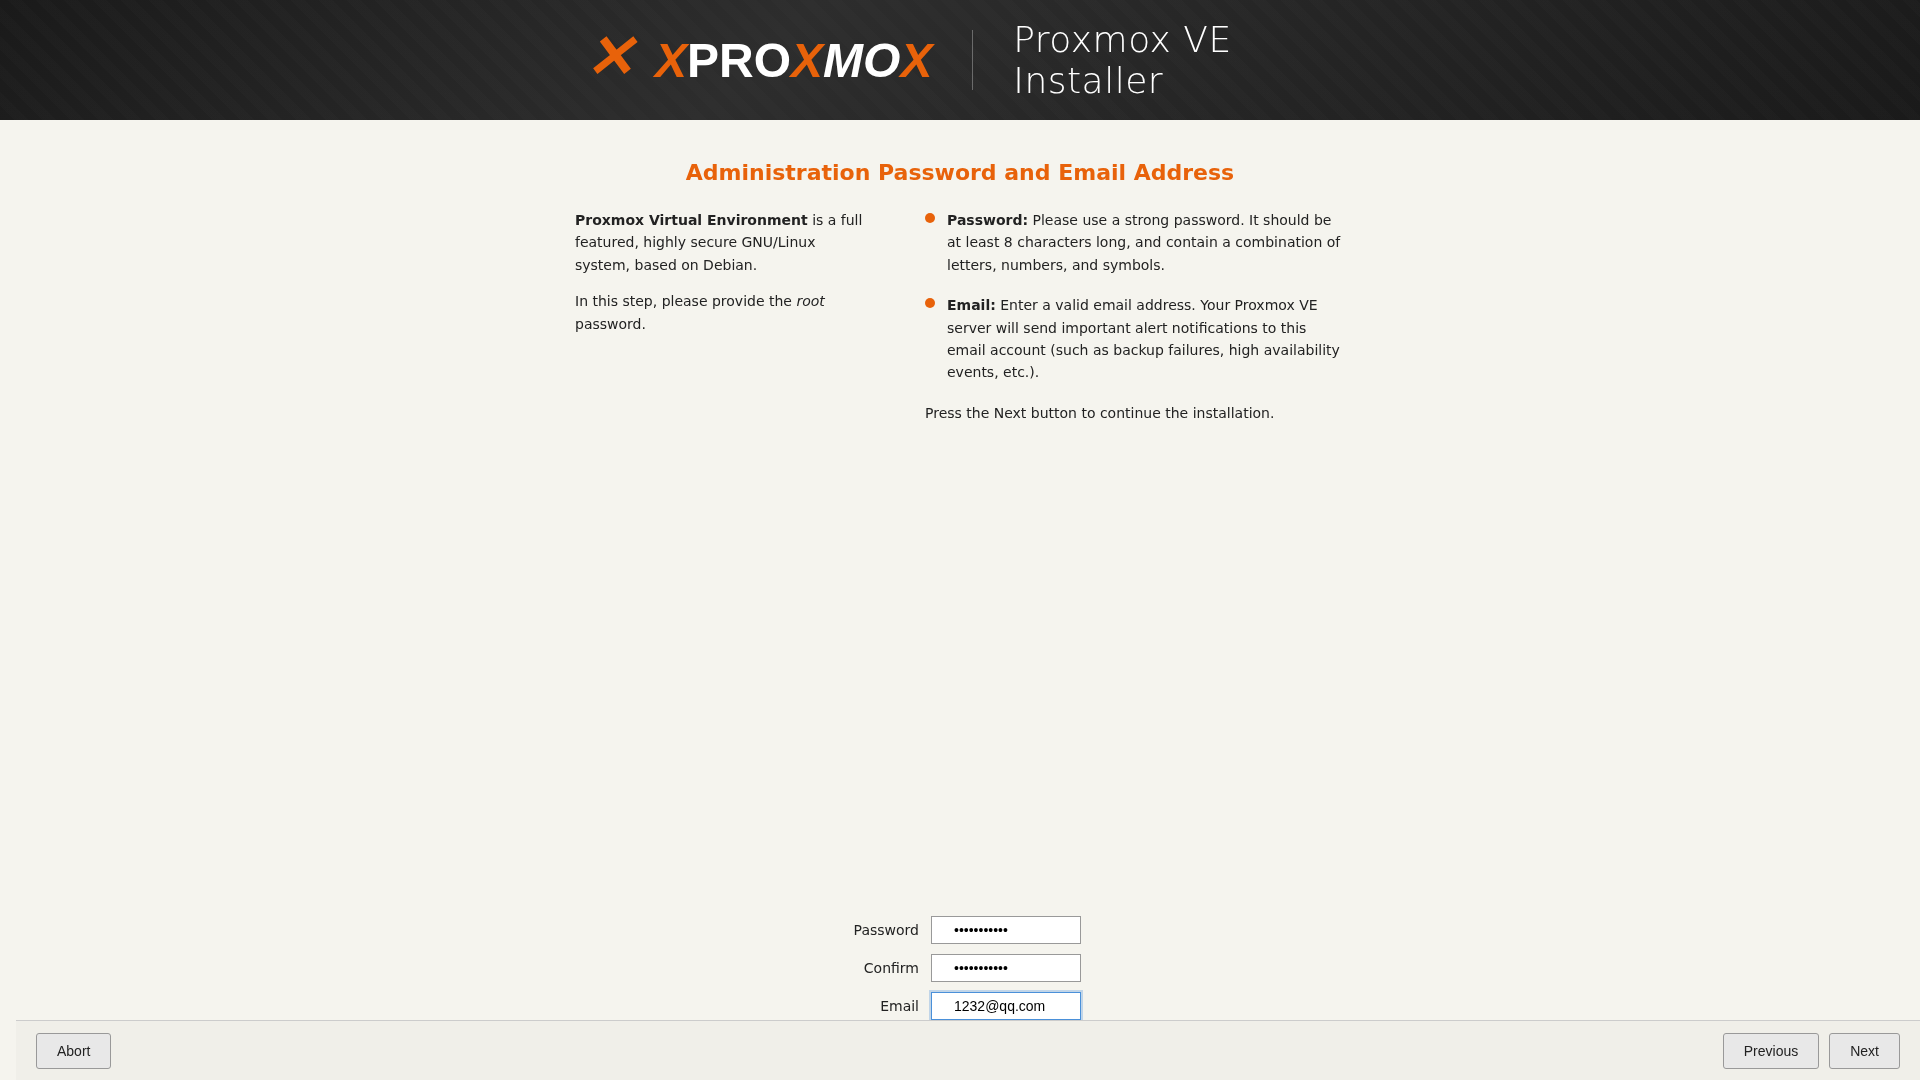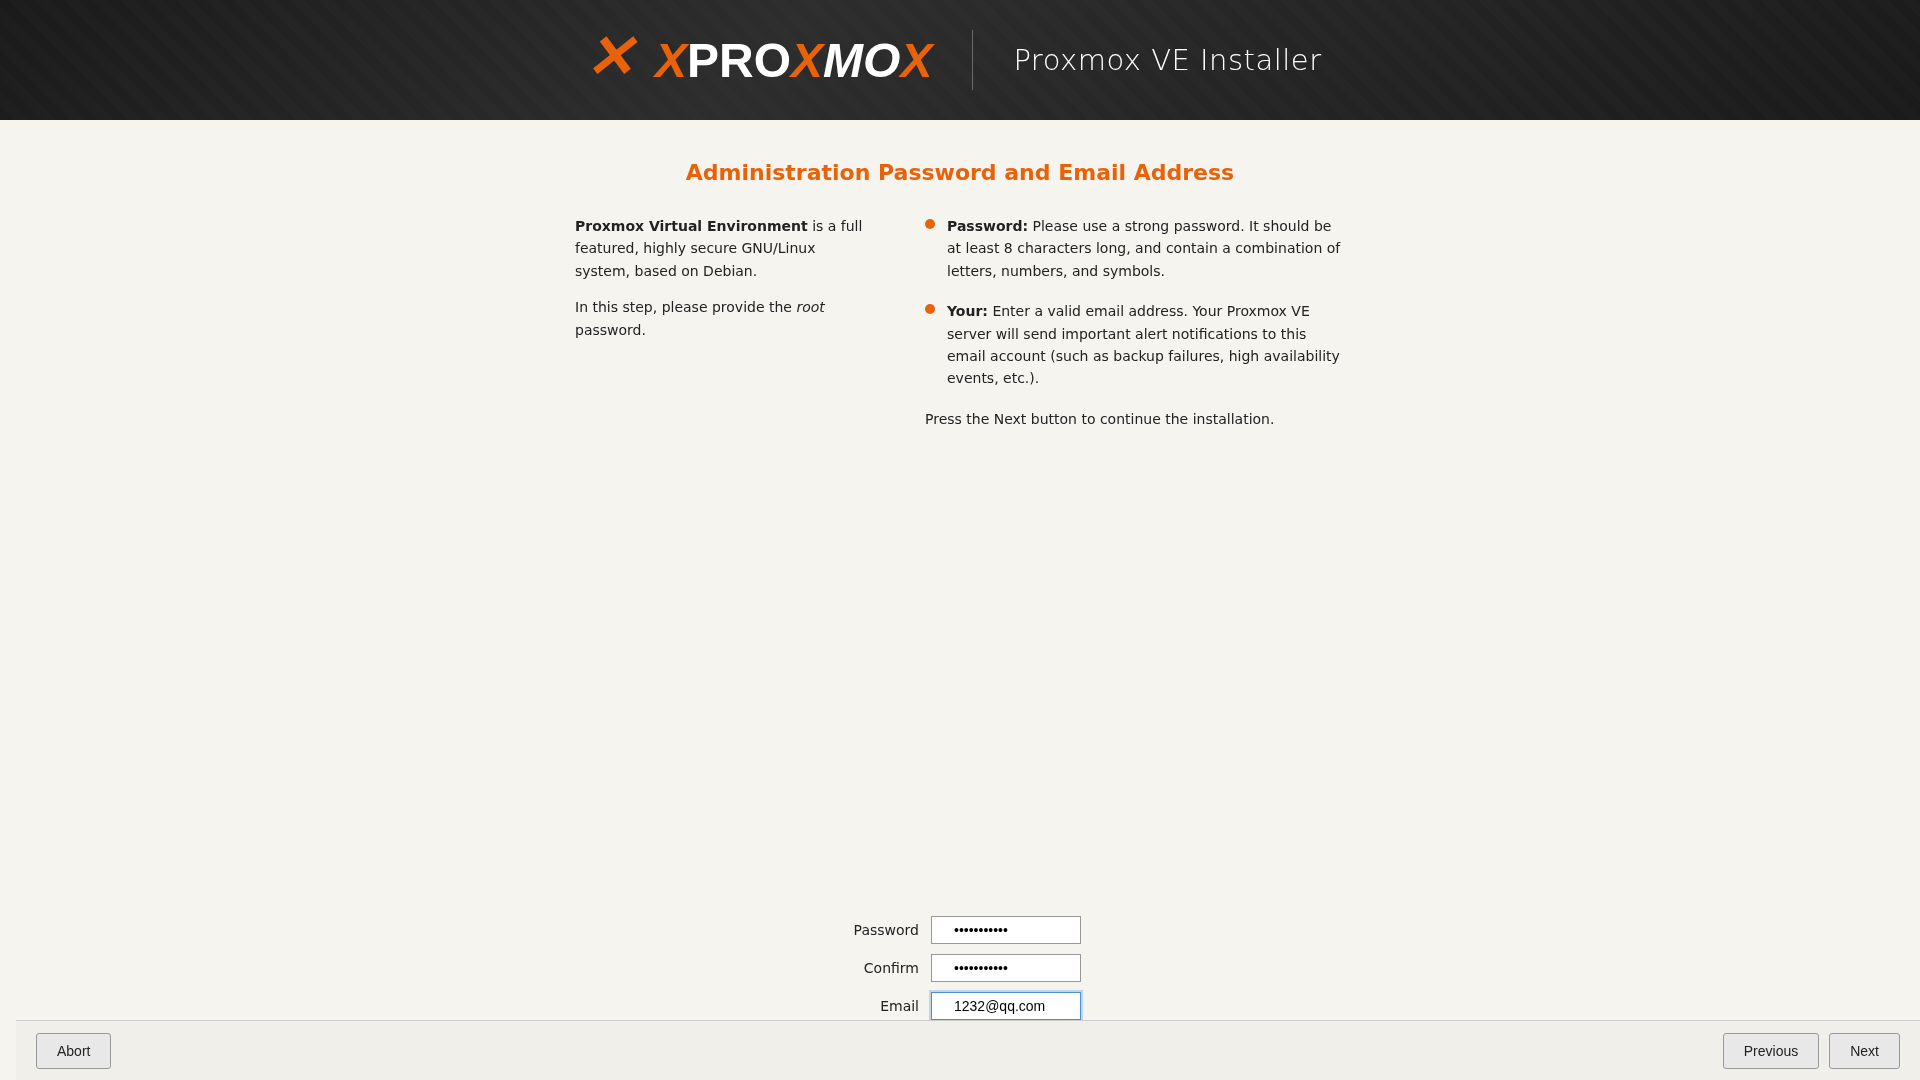--- a/index.html
+++ b/index.html
@@ -59,21 +59,21 @@
     }
 
     .header-divider {
       width: 1px;
       height: 60px;
       background: rgba(255,255,255,0.3);
     }
 
     .header-title {
       color: #ffffff;
-      font-size: 29px;
+      font-size: 36px;
       font-weight: 300;
       letter-spacing: 0.5px;
     }
 
     
     .main-content {
       width: 100%;
       height: calc(1080px - 120px - 60px);
       display: flex;
       align-items: flex-start;
@@ -83,21 +83,21 @@
 
     .content-wrapper {
       width: 770px;
     }
 
     .page-title {
       color: #e8620a;
       font-size: 22px;
       font-weight: bold;
       text-align: center;
-      margin-bottom: 30px;
+      margin-bottom: 24px;
     }
 
     .info-columns {
       display: flex;
       gap: 60px;
     }
 
     .left-column {
       flex: 0 0 290px;
       font-size: 14px;
@@ -270,21 +270,21 @@
         <div class="bullet-item">
           <div class="bullet-dot"></div>
           <div class="bullet-text">
             <span class="bold">Password:</span><span> Please use a strong password. It should be at least 8 characters long, and contain a combination of letters, numbers, and symbols.</span>
           </div>
         </div>
 
         <div class="bullet-item">
           <div class="bullet-dot"></div>
           <div class="bullet-text">
-            <span class="bold">Your:</span><span> Enter a valid email address. Your Proxmox VE server will send important alert notifications to this email account (such as backup failures, high availability events, etc.).</span>
+            <span class="bold">Email:</span><span> Enter a valid email address. Your Proxmox VE server will send important alert notifications to this email account (such as backup failures, high availability events, etc.).</span>
           </div>
         </div>
 
         <p class="press-note">Press the Next button to continue the installation.</p>
       </div>
     </div>
   </div>
 </div>
 
 <div class="form-section">

